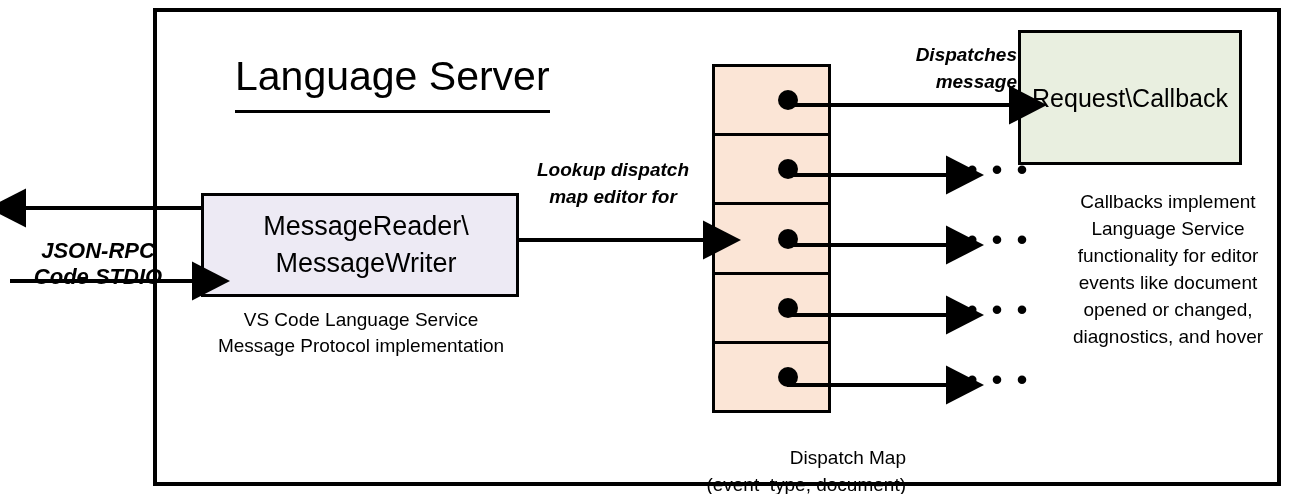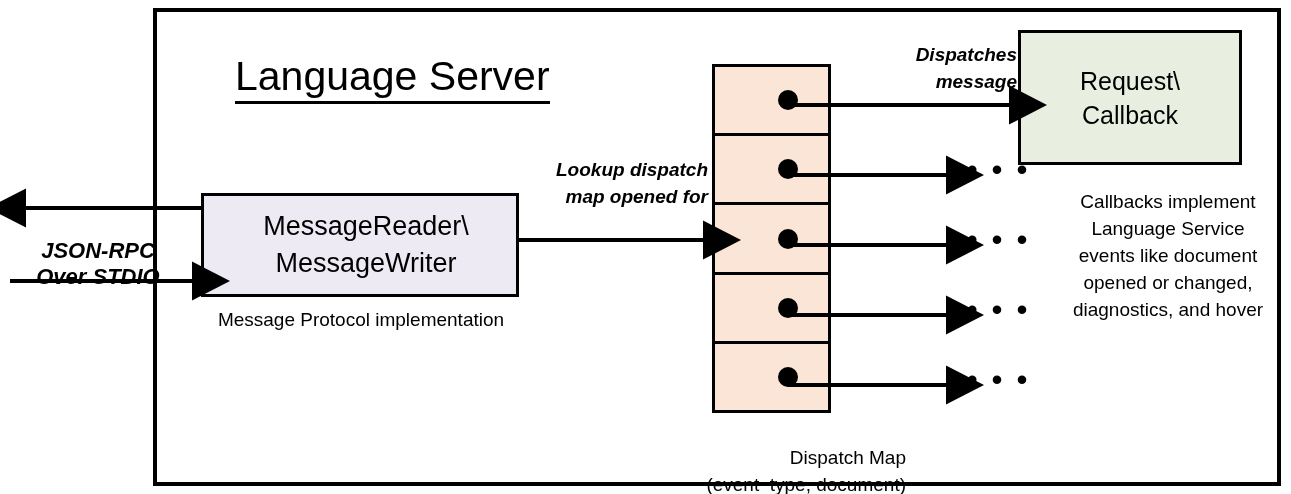--- a/index.html
+++ b/index.html
@@ -36,21 +36,21 @@
     left: 235px;
     top: 52px;
     width: 420px;
     font-size: 41px;
     line-height: 48px;
     text-align: left;
     white-space: nowrap;
     border-bottom: 3px solid #000000;
     display: inline-block;
     width: auto;
-    padding-bottom: 1px;
+    padding-bottom: 10px;
   }
 
   
   #reader-box {
     left: 201px;
     top: 193px;
     width: 318px;
     height: 104px;
     background: #EDEAF4;
     border: 3px solid #000000;
@@ -85,21 +85,21 @@
     line-height: 26px;
     font-style: italic;
     font-weight: bold;
   }
 
   
   #lookup-label {
     left: 518px;
     top: 156px;
     width: 190px;
-    text-align: right;
+    text-align: center;
     font-size: 19px;
     line-height: 27px;
     font-style: italic;
     font-weight: bold;
   }
 
   
   #dispatches-label {
     left: 832px;
     top: 41px;
@@ -153,21 +153,20 @@
   
   #callback-box {
     left: 1018px;
     top: 30px;
     width: 224px;
     height: 135px;
     background: #E9EFE0;
     border: 3px solid #000000;
     box-sizing: border-box;
     display: flex;
-    flex-direction: column;
     align-items: center;
     justify-content: center;
   }
   #callback-box .line {
     font-size: 25px;
     line-height: 34px;
     white-space: nowrap;
   }
   #callback-caption {
     left: 1044px;
@@ -202,31 +201,32 @@
 
   <div id="server-frame" class="abs"></div>
 
   <div id="server-title" class="abs">Language Server</div>
 
   <div id="reader-box" class="abs">
     <div class="line">MessageReader\</div>
     <div class="line">MessageWriter</div>
   </div>
   <div id="reader-caption" class="abs">
+    <div>VS Code Language Service</div>
     <div>Message Protocol implementation</div>
   </div>
 
   <div id="jsonrpc-label" class="abs">
     <div>JSON-RPC</div>
-    <div>Over STDIO</div>
+    <div>Code STDIO</div>
   </div>
 
   <div id="lookup-label" class="abs">
     <div>Lookup dispatch</div>
-    <div>map opened for</div>
+    <div>map editor for</div>
   </div>
 
   <div id="dispatches-label" class="abs">
     <div>Dispatches</div>
     <div>message</div>
   </div>
 
   <div id="dispatch-map" class="abs">
     <div class="cell">
         <span class="dot"></span>
@@ -254,20 +254,21 @@
   <div class="abs ellipsis" style="left:967px; top:300px;">• • •</div>
   <div class="abs ellipsis" style="left:967px; top:370px;">• • •</div>
 
   <div id="callback-box" class="abs">
     <div class="line">Request\</div>
     <div class="line">Callback</div>
   </div>
   <div id="callback-caption" class="abs">
     <div>Callbacks implement</div>
     <div>Language Service</div>
+    <div>functionality for editor</div>
     <div>events like document</div>
     <div>opened or changed,</div>
     <div>diagnostics, and hover</div>
   </div>
 
   <svg class="overlay" viewBox="0 0 1291 494">
     <defs>
       <marker id="arrowR" markerWidth="11" markerHeight="11" refX="1" refY="5.5" orient="auto" markerUnits="strokeWidth">
         <path d="M0,0.6 L9.5,5.5 L0,10.4 z" fill="#000000"></path>
       </marker>

